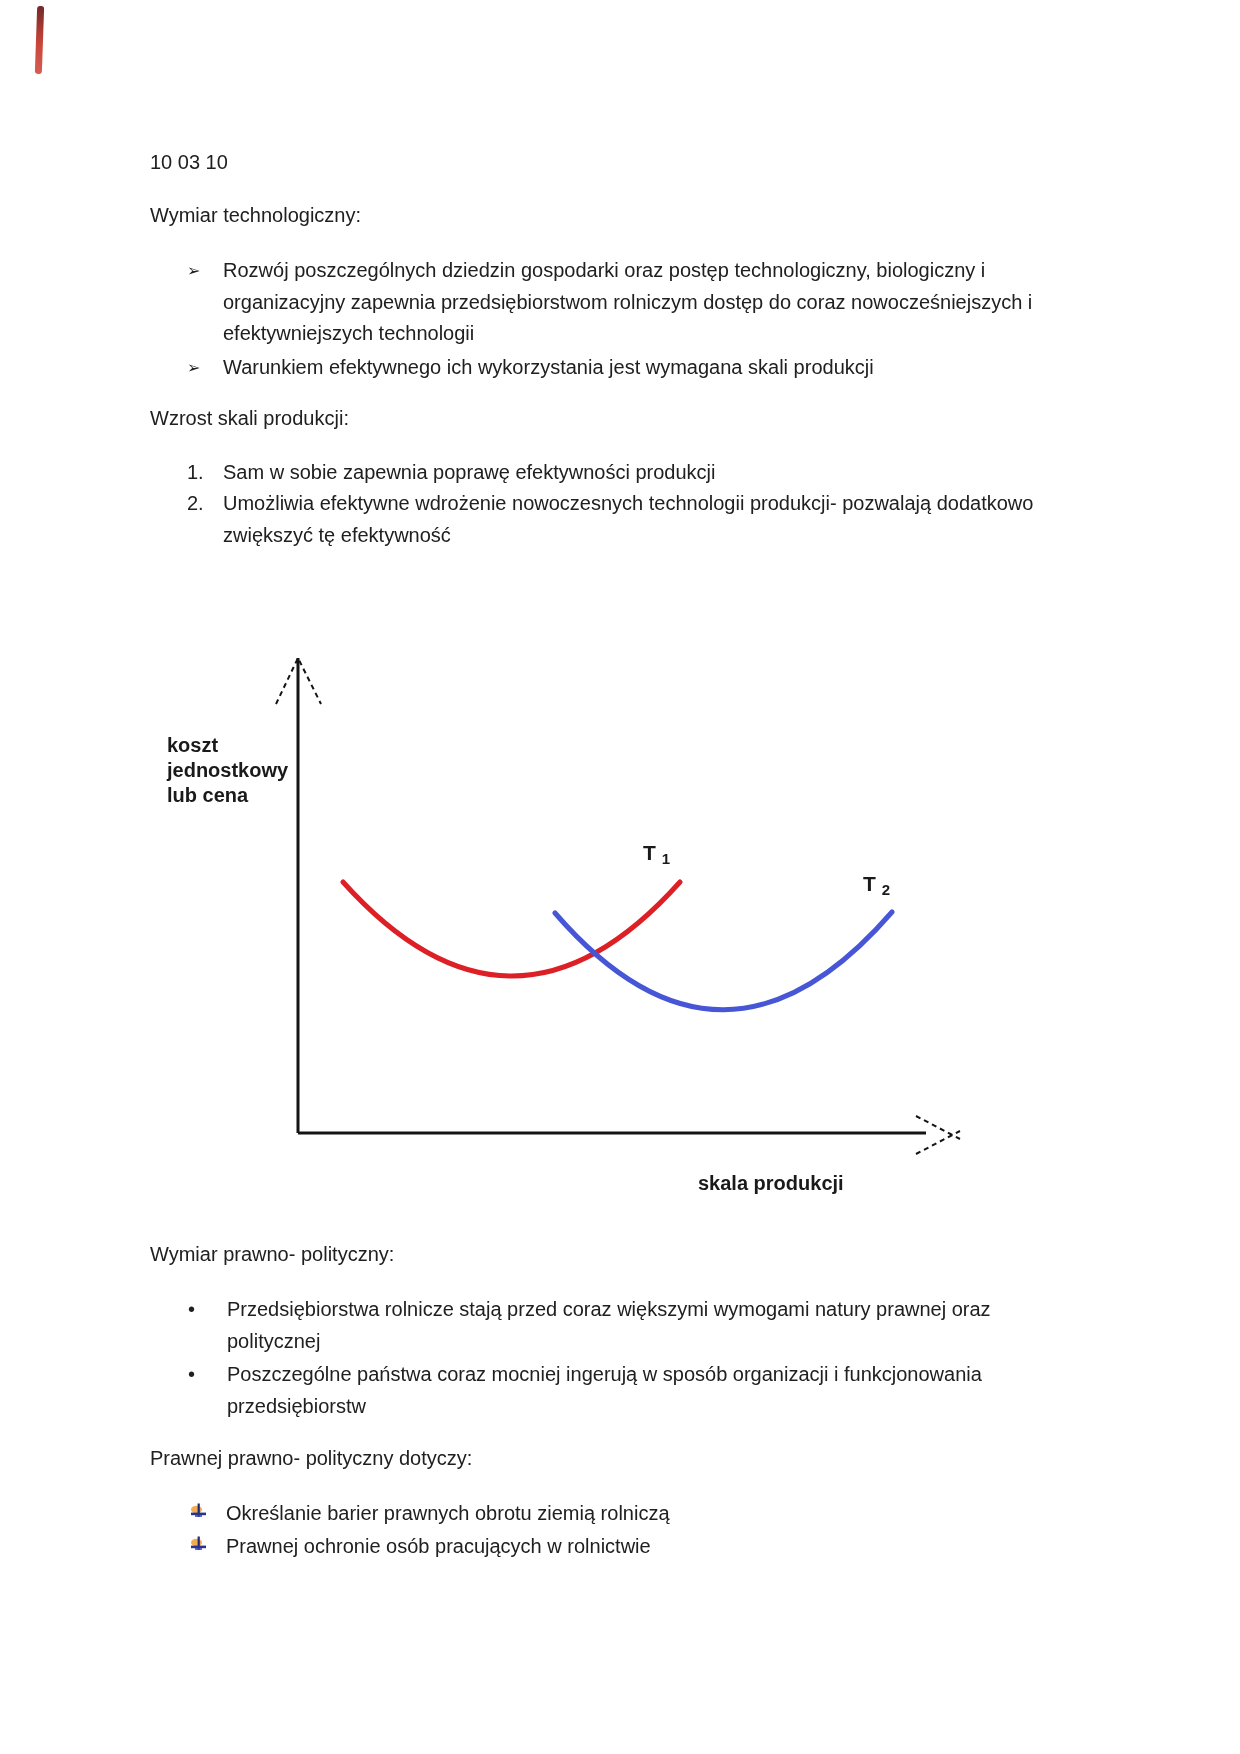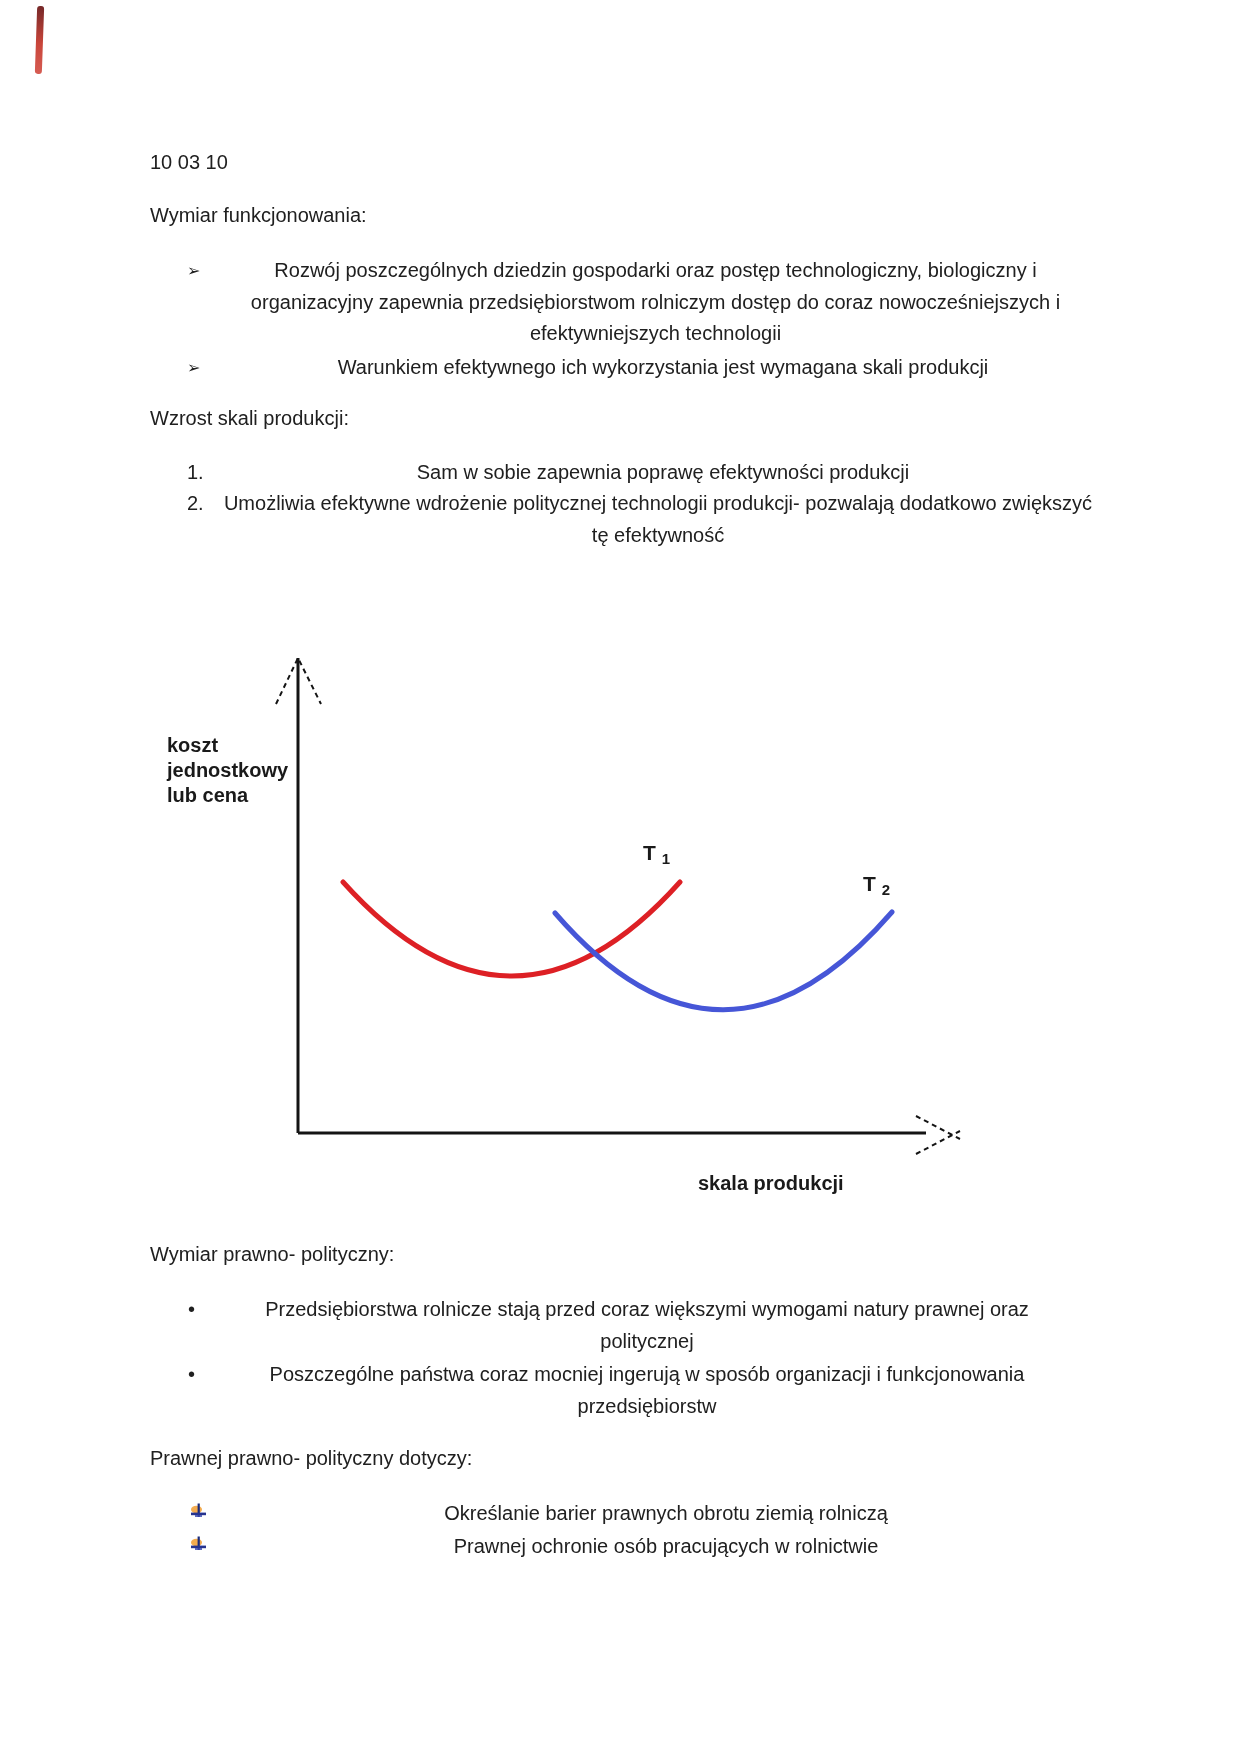--- a/index.html
+++ b/index.html
@@ -3,21 +3,21 @@
 <meta charset="utf-8">
 <style>
   html,body{margin:0;padding:0;}
   body{
     width:1240px;height:1754px;background:#ffffff;
     font-family:"Liberation Sans","DejaVu Sans",sans-serif;
     color:#202020;position:relative;overflow:hidden;
   }
   .page{position:absolute;inset:0;text-decoration:underline;}
   .t{position:absolute;font-size:20px;line-height:31.5px;white-space:nowrap;}
-  .item-text{position:absolute;font-size:20px;line-height:31.5px;white-space:normal;text-align:center;}
+  .item-text{position:absolute;font-size:20px;line-height:31.5px;white-space:normal;}
   .marker{position:absolute;font-size:20px;line-height:31.5px;}
   .arrow-marker{font-size:16px;}
   .red-mark{
     position:absolute;left:36px;top:6px;width:7px;height:68px;
     background:linear-gradient(#6e1d1d,#c63b2f 55%,#d4544a);
     transform:rotate(2deg);border-radius:3px;opacity:.95;
   }
   .chart{position:absolute;left:0;top:630px;width:1240px;height:580px;}
   .axis-label{font-weight:bold;font-size:20px;fill:#1a1a1a;}
   .tlabel{font-weight:bold;font-size:21px;fill:#1a1a1a;}
@@ -28,35 +28,35 @@
 </style>
 </head>
 <body>
 
 <div class="page">
 
   <div class="red-mark"></div>
 
   <div class="t" style="top:147px;left:150px">10 03 10</div>
 
-  <div class="t" style="top:200px;left:150px">Wymiar funkcjonowania:</div>
+  <div class="t" style="top:200px;left:150px">Wymiar technologiczny:</div>
 
   <div class="marker arrow-marker" style="top:255px;left:187px">➢</div>
   <div class="item-text" style="top:255px;left:223px;width:865px">Rozwój poszczególnych dziedzin gospodarki oraz postęp technologiczny, biologiczny i organizacyjny zapewnia przedsiębiorstwom rolniczym dostęp do coraz nowocześniejszych i efektywniejszych technologii</div>
 
   <div class="marker arrow-marker" style="top:352px;left:187px">➢</div>
   <div class="item-text" style="top:352px;left:223px;width:880px">Warunkiem efektywnego ich wykorzystania jest wymagana skali produkcji</div>
 
   <div class="t" style="top:403px;left:150px">Wzrost skali produkcji:</div>
 
   <div class="marker" style="top:457px;left:187px">1.</div>
   <div class="item-text" style="top:457px;left:223px;width:880px">Sam w sobie zapewnia poprawę efektywności produkcji</div>
 
   <div class="marker" style="top:488px;left:187px">2.</div>
-  <div class="item-text" style="top:488px;left:223px;width:870px">Umożliwia efektywne wdrożenie politycznej technologii produkcji- pozwalają dodatkowo zwiększyć tę efektywność</div>
+  <div class="item-text" style="top:488px;left:223px;width:870px">Umożliwia efektywne wdrożenie nowoczesnych technologii produkcji- pozwalają dodatkowo zwiększyć tę efektywność</div>
 
 
   <div class="chart">
     <svg width="1240" height="580" viewBox="0 0 1240 580">
 
       <line class="axisline" x1="298" y1="28" x2="298" y2="503"></line>
       <polyline class="axishead" points="276,74 298,28 321,74"></polyline>
 
       <line class="axisline" x1="298" y1="503" x2="926" y2="503"></line>
       <line class="axishead" x1="916" y1="486" x2="960" y2="509"></line>

